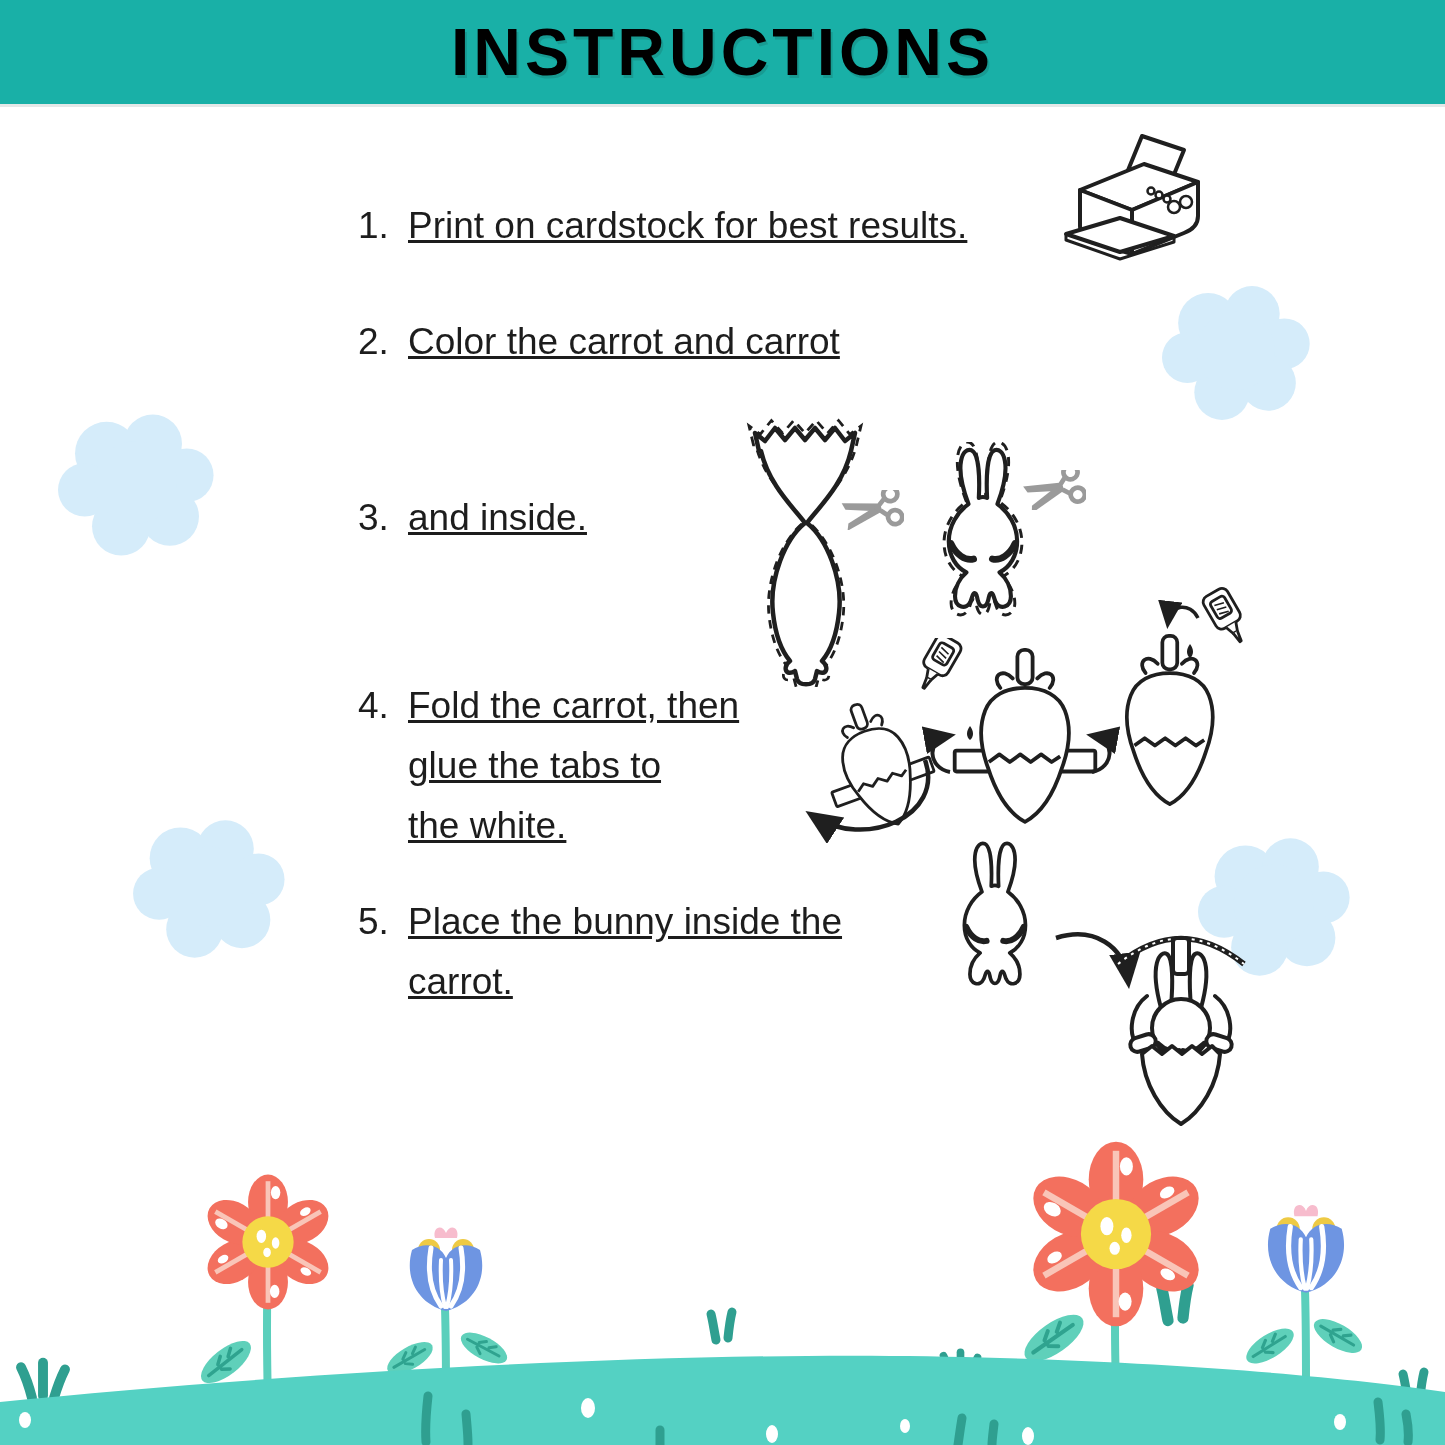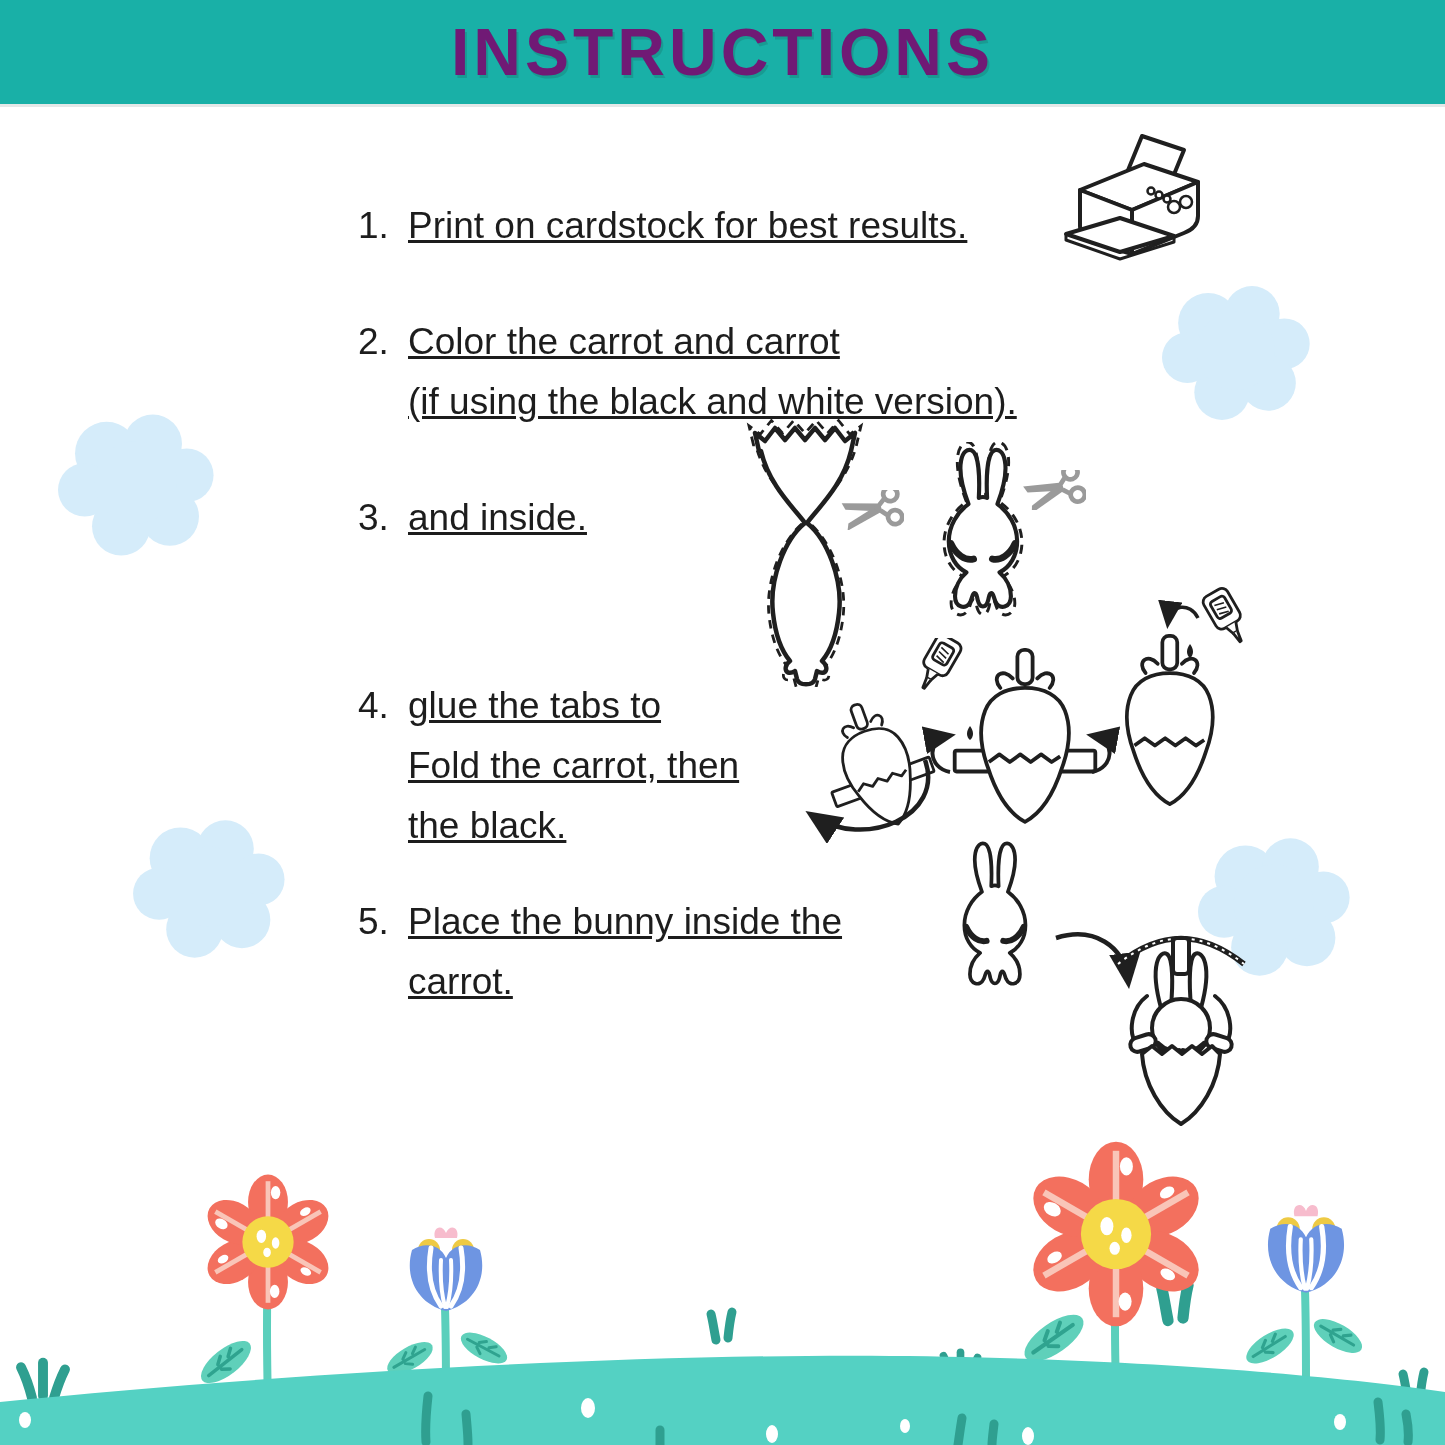--- a/index.html
+++ b/index.html
@@ -2,21 +2,21 @@
 <html><head>
 <meta charset="utf-8">
 <style>
   html,body{margin:0;padding:0;background:#fff;}
   .canvas{position:relative;width:1445px;height:1445px;background:#ffffff;overflow:hidden;
           font-family:"Liberation Sans", sans-serif;}
   .abs{position:absolute;}
   
   .header{position:absolute;left:0;top:0;width:1445px;height:104px;background:#19b0a7;
           box-shadow:0 3px 0 #e4e8e8;display:flex;align-items:center;justify-content:center;}
-  .header h1{margin:0;color:#701a75;font-size:66px;font-weight:bold;letter-spacing:4px;
+  .header h1{margin:0;color:#000000;font-size:66px;font-weight:bold;letter-spacing:4px;
              text-shadow:2px 3px 0 rgba(20,60,58,0.18);}
   
   .item{position:absolute;left:358px;display:flex;font-size:37px;line-height:60px;color:#1d1d1d;}
   .item .num{width:50px;flex:none;}
   .lines div{white-space:nowrap;text-decoration:underline;}
 </style>
 </head>
 <body>
 
 <div class="canvas">
@@ -173,35 +173,34 @@
   <div class="item" style="top:196px">
     <span class="num">1.</span>
     <div class="lines">
         <div>Print on cardstock for best results.</div>
       </div>
   </div>
   <div class="item" style="top:312px">
     <span class="num">2.</span>
     <div class="lines">
       <div>Color the carrot and carrot</div>
-      <div>(if using the black and white version).</div>
     </div>
   </div>
   <div class="item" style="top:488px">
     <span class="num">3.</span>
     <div class="lines">
       <div>and inside.</div>
     </div>
   </div>
   <div class="item" style="top:676px">
     <span class="num">4.</span>
     <div class="lines">
+      <div>Fold the carrot, then</div>
       <div>glue the tabs to</div>
-      <div>Fold the carrot, then</div>
-      <div>the black.</div>
+      <div>the white.</div>
     </div>
   </div>
   <div class="item" style="top:892px">
     <span class="num">5.</span>
     <div class="lines">
       <div>Place the bunny inside the</div>
       <div>carrot.</div>
     </div>
   </div>
 

